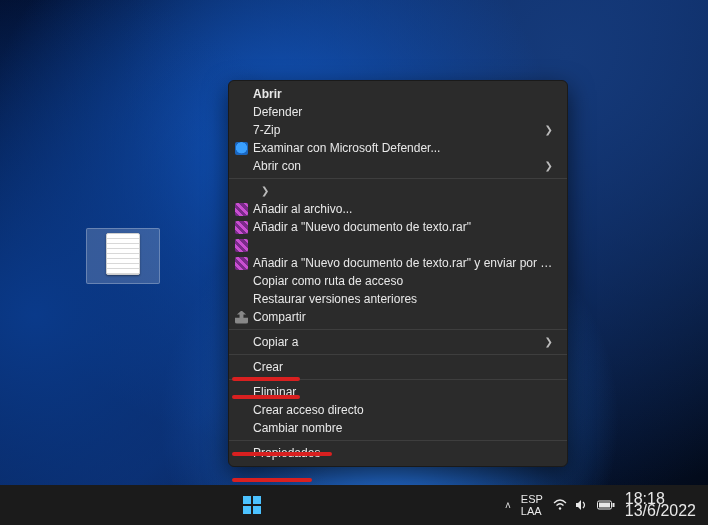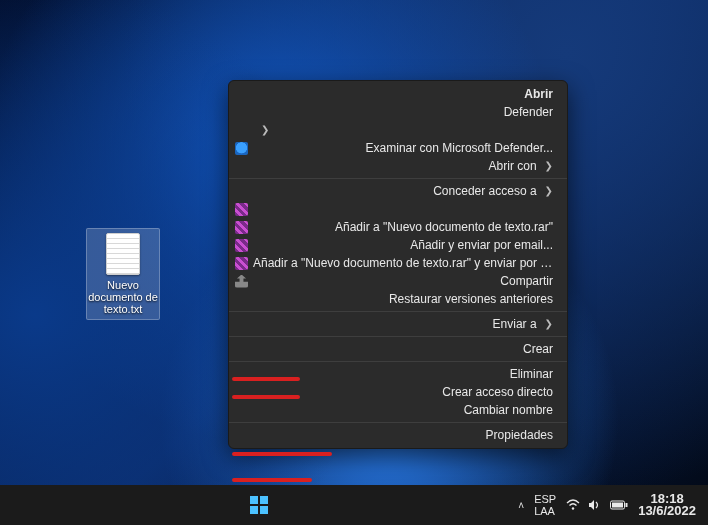--- a/index.html
+++ b/index.html
@@ -16,101 +16,103 @@
   
   .desktop-icon{position:absolute;left:86px;top:228px;width:72px;text-align:center;padding:4px 0;
     background:rgba(255,255,255,0.18);border:1px solid rgba(255,255,255,0.25);border-radius:2px;}
   .file-glyph{width:32px;height:40px;margin:0 auto 4px;background:#fff;border:1px solid #cfcfcf;border-radius:2px;
     background-image:repeating-linear-gradient(to bottom,#fff 0 4px,#d8d8d8 4px 5px);box-shadow:0 1px 2px rgba(0,0,0,.4);}
   .desktop-icon .label{color:#fff;font-size:11px;line-height:12px;text-shadow:0 1px 2px rgba(0,0,0,.9);word-wrap:break-word;}
   
   .ctx{position:absolute;left:228px;top:80px;width:338px;background:#2b2b2b;border:1px solid #1a1a1a;border-radius:6px;
     box-shadow:0 8px 24px rgba(0,0,0,.6);padding:4px 0;color:#e8e8e8;font-size:12px;}
   .item{display:flex;align-items:center;height:18px;line-height:18px;padding:0 14px 0 24px;position:relative;cursor:default;}
-  .item .txt{flex:1;white-space:nowrap;overflow:hidden;text-overflow:ellipsis;text-align:right;}
+  .item .txt{flex:1;white-space:nowrap;overflow:hidden;text-overflow:ellipsis;}
   .item.bold .txt{font-weight:600;}
   .sep{height:1px;background:#3e3e3e;margin:3px 0;}
   .chev{font-size:10px;color:#bbb;margin-left:8px;}
   .ico{position:absolute;left:6px;width:13px;height:13px;border-radius:2px;}
   .ico-defender{background:radial-gradient(circle at 50% 45%,#3aa0ff 0 55%,#1a66c0 60% 100%);}
   .ico-rar{background:repeating-linear-gradient(45deg,#7a2a8a 0 3px,#c94fd1 3px 6px);}
   .ico-share{background:linear-gradient(#888,#888);clip-path:polygon(50% 0,85% 30%,65% 30%,65% 55%,100% 55%,100% 100%,0 100%,0 55%,35% 55%,35% 30%,15% 30%);}
   
   .hl{position:absolute;height:4px;background:#d92020;border-radius:2px;pointer-events:none;}
   
   .taskbar{position:absolute;left:0;right:0;bottom:0;height:40px;background:#1b1b1b;display:flex;align-items:center;color:#e8e8e8;font-size:11px;}
   .task-center{flex:1;display:flex;justify-content:center;gap:8px;}
   .task-btn{width:28px;height:28px;display:flex;align-items:center;justify-content:center;border-radius:4px;}
   .win-logo{width:18px;height:18px;display:grid;grid-template:1fr 1fr/1fr 1fr;gap:2px;}
   .win-logo span{background:#4cc2ff;}
   .tray{display:flex;align-items:center;gap:10px;padding-right:12px;}
   .tray .chev-up{font-size:10px;cursor:default;}
   .lang{line-height:12px;text-align:left;font-size:11px;}
   .tray-icons{display:flex;gap:8px;align-items:center;font-size:12px;}
-  .clock{line-height:12px;text-align:center;font-size:13px;font-weight:bold;}
+  .clock{line-height:12px;text-align:left;font-size:16px;}
   svg{display:block;}
 </style>
 </head>
 <body>
 
 <div class="wallpaper"></div>
 
 <div class="desktop-icon">
   <div class="file-glyph"></div>
-  <div class="label">Nuevo documento de texto.txt</div>
 </div>
 
 <div class="ctx">
   <div class="item bold">
       <span class="txt">Abrir</span>
     </div>
   <div class="item">
       <span class="txt">Defender</span>
     </div>
   <div class="item">
+      <span class="txt">7-Zip</span>
       <span class="chev">❯</span>
     </div>
   <div class="item">
       <span class="ico ico-defender"></span>
       <span class="txt">Examinar con Microsoft Defender...</span>
     </div>
   <div class="item">
       <span class="txt">Abrir con</span>
       <span class="chev">❯</span>
     </div>
   <div class="sep"></div>
   <div class="item">
-      <span class="txt">Conceder acceso a</span>
       <span class="chev">❯</span>
     </div>
   <div class="item">
       <span class="ico ico-rar"></span>
+      <span class="txt">Añadir al archivo...</span>
     </div>
   <div class="item">
       <span class="ico ico-rar"></span>
       <span class="txt">Añadir a "Nuevo documento de texto.rar"</span>
     </div>
   <div class="item">
       <span class="ico ico-rar"></span>
-      <span class="txt">Añadir y enviar por email...</span>
     </div>
   <div class="item">
       <span class="ico ico-rar"></span>
       <span class="txt">Añadir a "Nuevo documento de texto.rar" y enviar por email</span>
     </div>
   <div class="item">
-      <span class="ico ico-share"></span>
-      <span class="txt">Compartir</span>
+      <span class="txt">Copiar como ruta de acceso</span>
     </div>
   <div class="item">
       <span class="txt">Restaurar versiones anteriores</span>
     </div>
+  <div class="item">
+      <span class="ico ico-share"></span>
+      <span class="txt">Compartir</span>
+    </div>
   <div class="sep"></div>
   <div class="item">
-      <span class="txt">Enviar a</span>
+      <span class="txt">Copiar a</span>
       <span class="chev">❯</span>
     </div>
   <div class="sep"></div>
   <div class="item">
       <span class="txt">Crear</span>
     </div>
   <div class="sep"></div>
   <div class="item">
       <span class="txt">Eliminar</span>
     </div>

